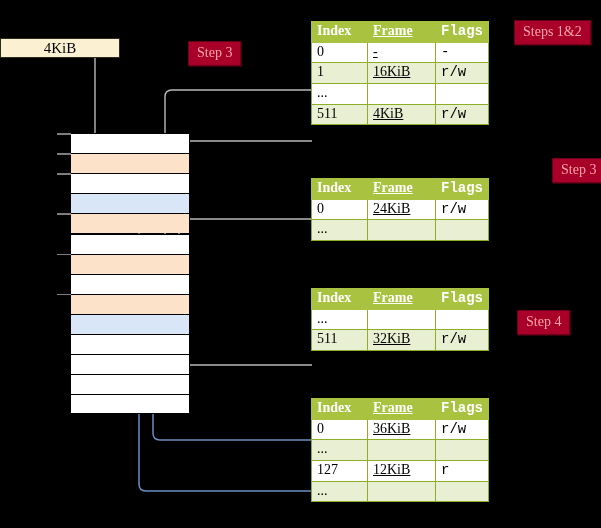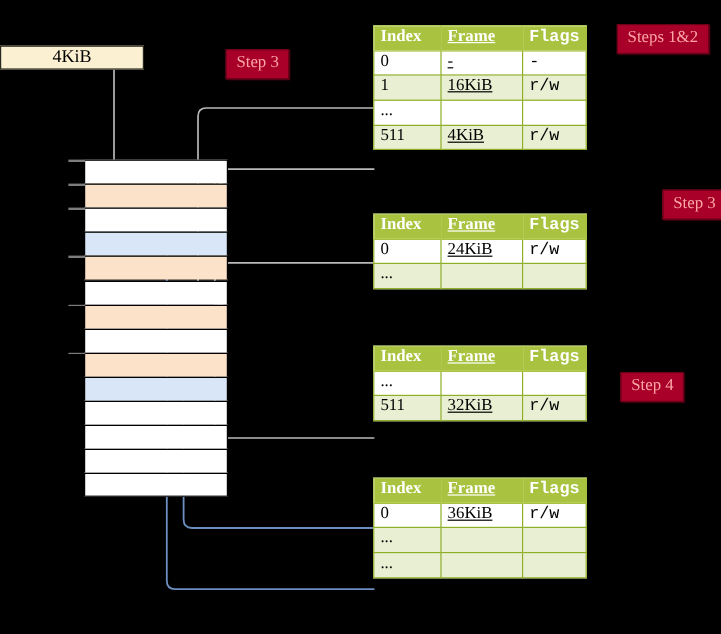--- a/index.html
+++ b/index.html
@@ -249,20 +249,25 @@
         <tr>
           <td class="c-index">0</td>
           <td class="c-frame">36KiB</td>
           <td class="c-flags">r/w</td>
         </tr>
         <tr class="alt">
           <td class="c-index">...</td>
           <td class="c-frame"></td>
           <td class="c-flags"></td>
         </tr>
+        <tr>
+          <td class="c-index">127</td>
+          <td class="c-frame">12KiB</td>
+          <td class="c-flags">r</td>
+        </tr>
         <tr class="alt">
           <td class="c-index">...</td>
           <td class="c-frame"></td>
           <td class="c-flags"></td>
         </tr>
       </tbody>
   </table>
 
 </div>
 

